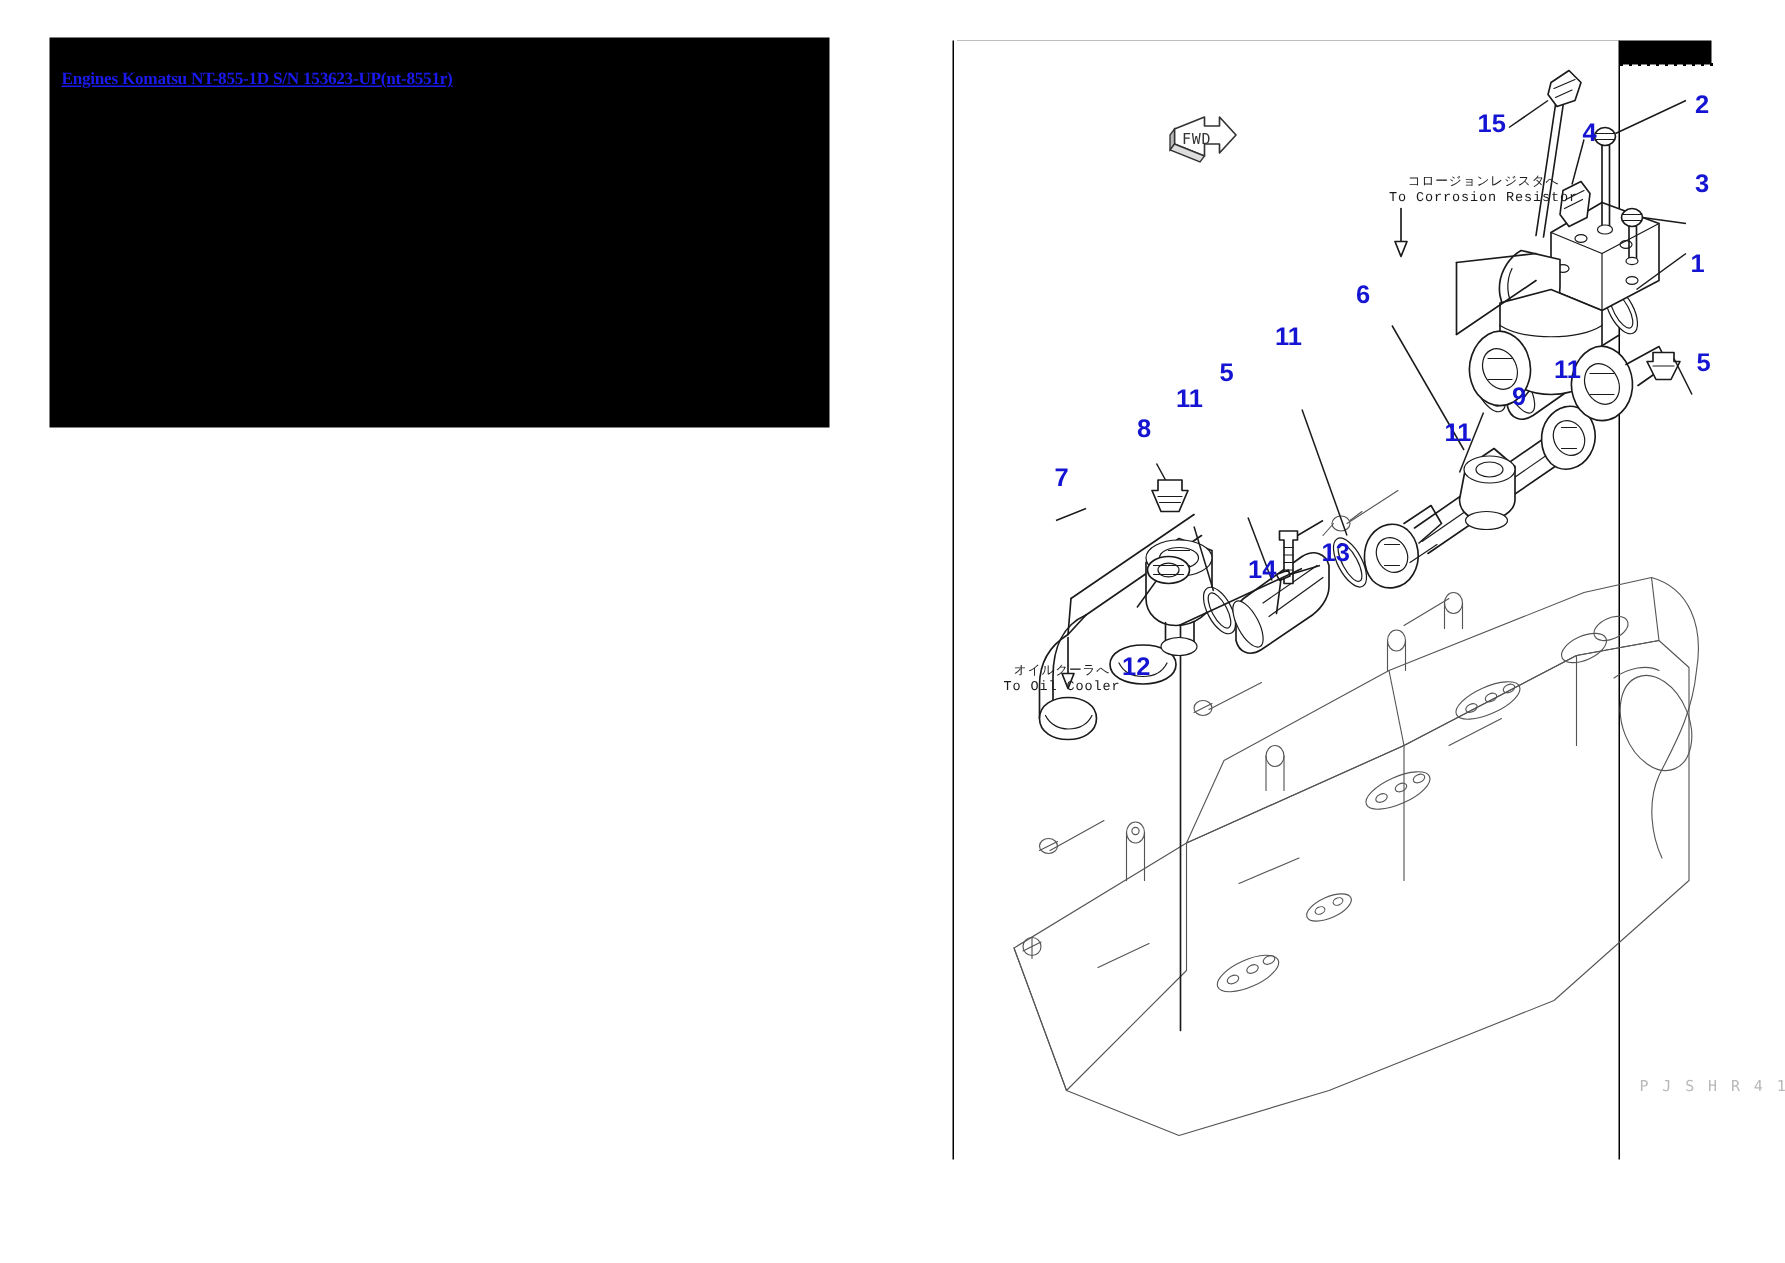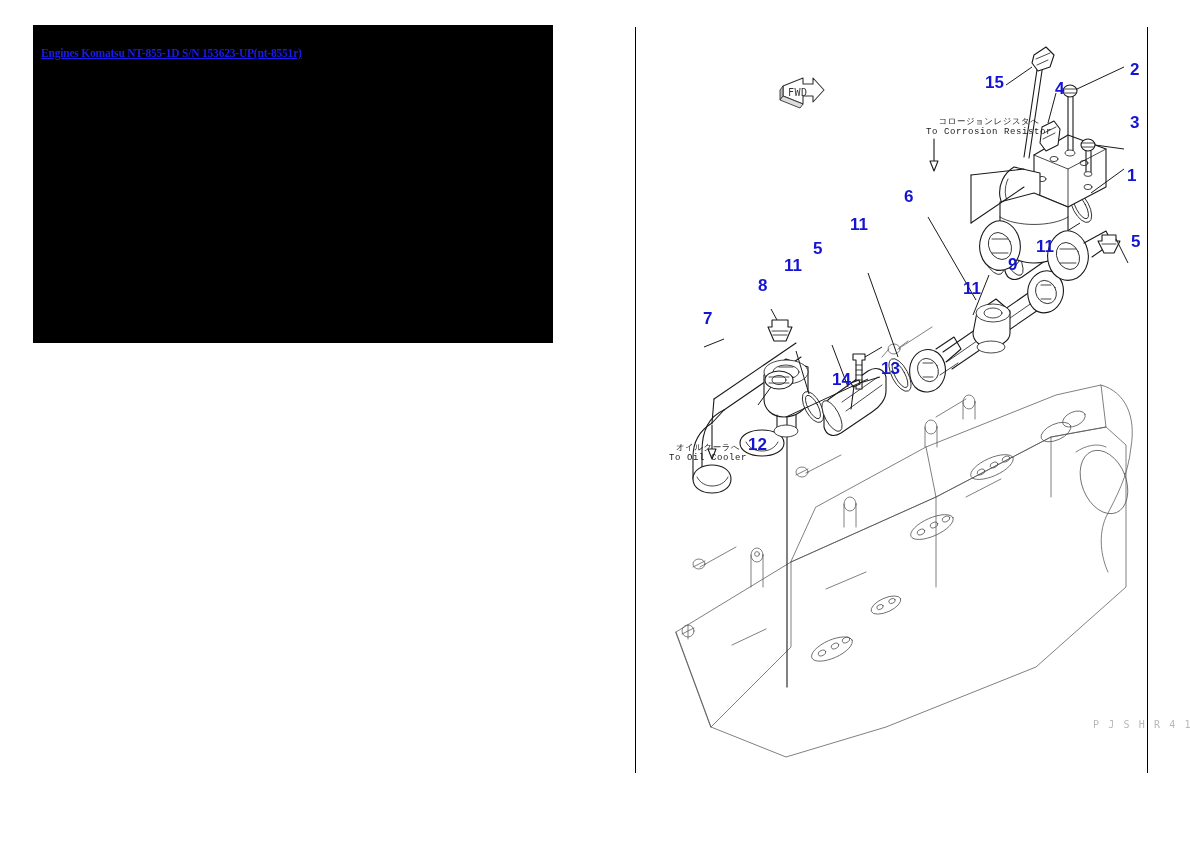--- a/index.html
+++ b/index.html
@@ -16,21 +16,21 @@
     overflow: hidden;
     background: #ffffff;
   }
 
   
   #left-panel {
     position: absolute;
     left: 33px;
     top: 25px;
     width: 520px;
-    height: 318px;
+    height: 260px;
     background: #000000;
   }
   #title-link {
     position: absolute;
     left: 8px;
     top: 22px;
     color: #1a1aee;
     font-family: "Liberation Serif", serif;
     font-size: 11.5px;
     font-weight: 700;
@@ -38,21 +38,21 @@
     text-decoration: underline;
     white-space: nowrap;
     cursor: pointer;
   }
 
   
   #diagram-frame {
     position: absolute;
     left: 635px;
     top: 27px;
-    width: 513px;
+    width: 445px;
     height: 746px;
     background: #ffffff;
     border-left: 1.6px solid #000;
     border-right: 1.6px solid #000;
     box-sizing: border-box;
   }
   #top-black-bar {
     position: absolute;
     left: 638px;
     top: 27px;

